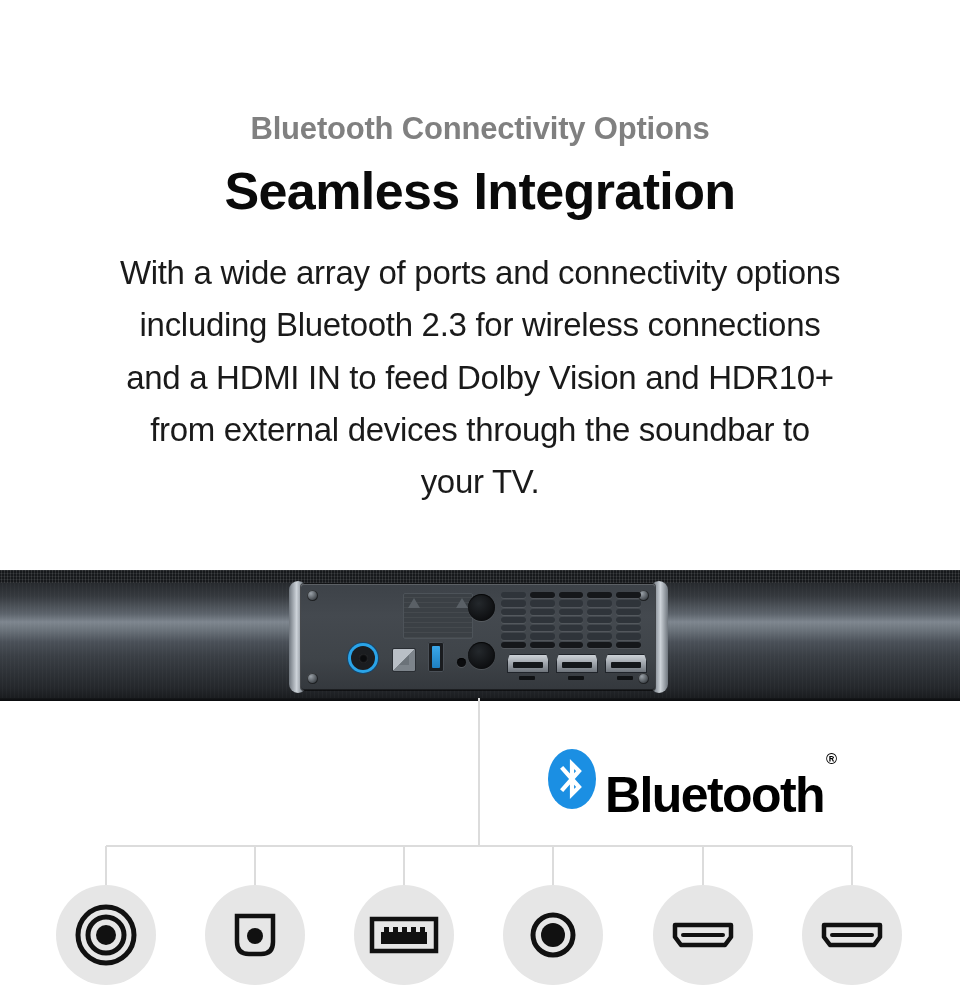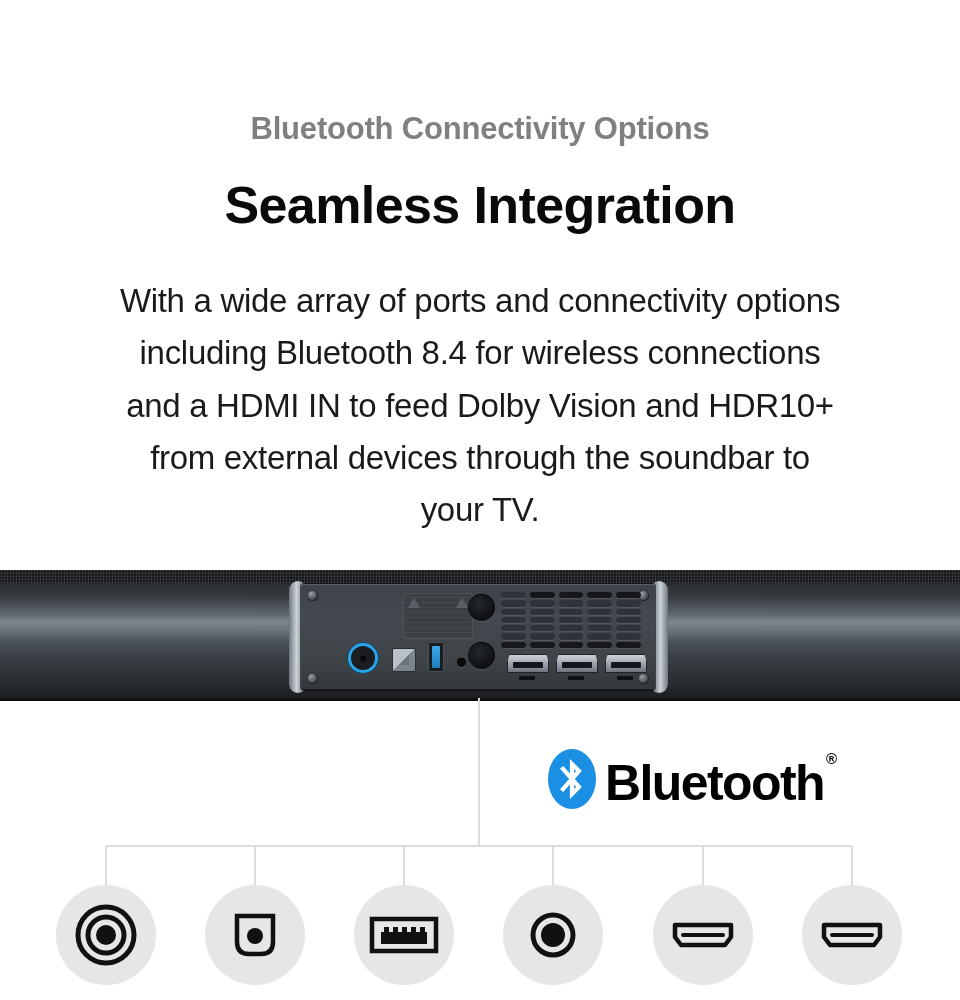--- a/index.html
+++ b/index.html
@@ -26,21 +26,21 @@
   .eyebrow {
     margin: 0;
     padding-top: 112px;
     font-size: 31px;
     font-weight: bold;
     color: #808080;
     letter-spacing: -0.2px;
     line-height: 1.1;
   }
   .headline {
-    margin: 18px;
+    margin: 4px;
     padding-top: 13px;
     font-size: 52px;
     font-weight: bold;
     color: #0a0a0a;
     letter-spacing: -0.6px;
     line-height: 1.1;
   }
   .body-copy {
     margin: 0 auto;
     padding-top: 23px;
@@ -288,21 +288,21 @@
     flex: none;
   }
   .bt-word {
     font-size: 50px;
     font-weight: bold;
     color: #000000;
     letter-spacing: -1.6px;
     line-height: 1;
     margin-left: 9px;
     position: relative;
-    top: 4px;
+    top: 16px;
   }
   .bt-reg {
     font-size: 15px;
     font-weight: bold;
     color: #000000;
     align-self: flex-start;
     margin-top: 2px;
     margin-left: 2px;
   }
 
@@ -325,21 +325,21 @@
     align-items: center;
     justify-content: center;
   }
 </style>
 </head>
 <body>
 
 <div class="text-block">
   <p class="eyebrow">Bluetooth Connectivity Options</p>
   <h1 class="headline">Seamless Integration</h1>
-  <p class="body-copy">With a wide array of ports and connectivity options including Bluetooth 8.4 for wireless connections and a HDMI IN to feed Dolby Vision and HDR10+ from external devices through the soundbar to your TV.</p>
+  <p class="body-copy">With a wide array of ports and connectivity options including Bluetooth 2.3 for wireless connections and a HDMI IN to feed Dolby Vision and HDR10+ from external devices through the soundbar to your TV.</p>
 </div>
 
 <div class="soundbar">
   <div class="bar-top-edge"></div>
   <div class="grille-strip"></div>
   <div class="bar-texture"></div>
   <div class="bar-bottom-edge"></div>
 
   <div class="endcap left"></div>
   <div class="endcap right"></div>

